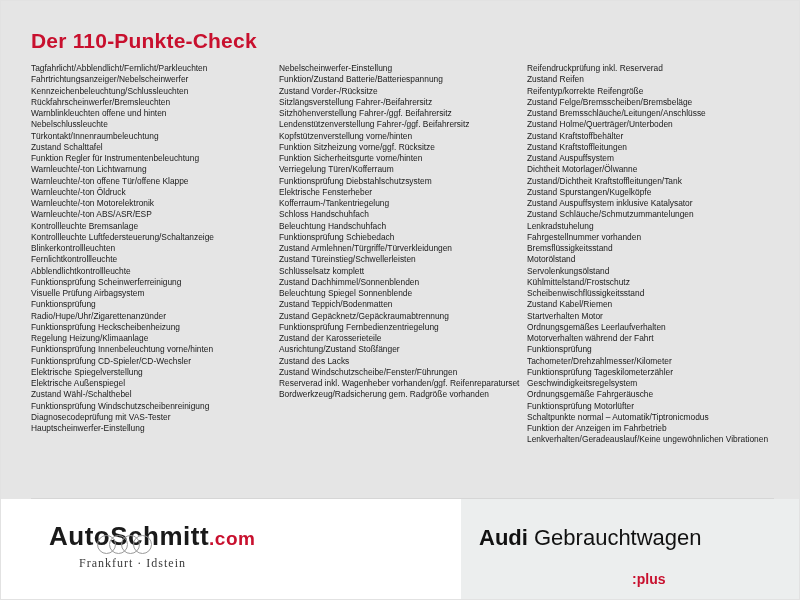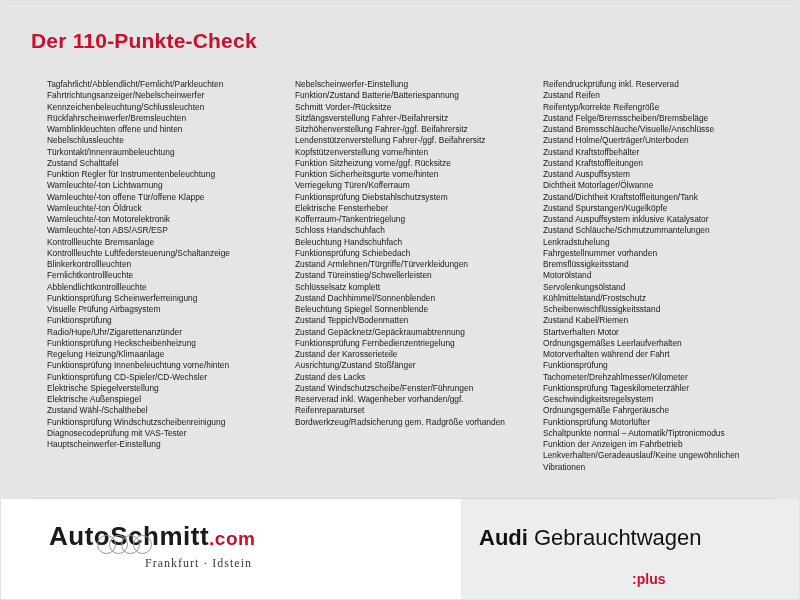--- a/index.html
+++ b/index.html
@@ -36,21 +36,21 @@
     display: flex;
     gap: 0px;
   }
   .col {
     width: 248px;
     padding-right: 6px;
     box-sizing: border-box;
   }
   .col ul {
     list-style: none;
-    margin: 16px;
+    margin: 0;
     padding: 0;
   }
   .col li {
     font-size: 8.4px;
     line-height: 11.25px;
     color: #1a1a1a;
     margin: 0;
     padding: 0;
     word-break: break-word;
   }
@@ -96,21 +96,21 @@
   .logo-main .dotcom {
     color: #c8102e;
     font-size: 19px;
     font-weight: bold;
     text-align: center;
   }
   .logo-sub {
     font-size: 12px;
     color: #3a3a3a;
     margin-top: 4px;
-    margin-left: 96px;
+    margin-left: 30px;
     letter-spacing: 1px;
     font-family: "Liberation Serif", serif;
   }
   .logo-rings {
     position: absolute;
     left: 96px;
     top: 36px;
     width: 54px;
     height: 18px;
   }
@@ -191,21 +191,21 @@
         <li>Funktionsprüfung Windschutzscheibenreinigung</li>
         <li>Diagnosecodeprüfung mit VAS-Tester</li>
         <li>Hauptscheinwerfer-Einstellung</li>
       </ul>
     </div>
 
     <div class="col">
       <ul>
         <li>Nebelscheinwerfer-Einstellung</li>
         <li>Funktion/Zustand Batterie/Batteriespannung</li>
-        <li>Schmitt Vorder-/Rücksitze</li>
+        <li>Zustand Vorder-/Rücksitze</li>
         <li>Sitzlängsverstellung Fahrer-/Beifahrersitz</li>
         <li>Sitzhöhenverstellung Fahrer-/ggf. Beifahrersitz</li>
         <li>Lendenstützenverstellung Fahrer-/ggf. Beifahrersitz</li>
         <li>Kopfstützenverstellung vorne/hinten</li>
         <li>Funktion Sitzheizung vorne/ggf. Rücksitze</li>
         <li>Funktion Sicherheitsgurte vorne/hinten</li>
         <li>Verriegelung Türen/Kofferraum</li>
         <li>Funktionsprüfung Diebstahlschutzsystem</li>
         <li>Elektrische Fensterheber</li>
         <li>Kofferraum-/Tankentriegelung</li>
@@ -228,21 +228,21 @@
         <li>Bordwerkzeug/Radsicherung gem. Radgröße vorhanden</li>
       </ul>
     </div>
 
     <div class="col">
       <ul>
         <li>Reifendruckprüfung inkl. Reserverad</li>
         <li>Zustand Reifen</li>
         <li>Reifentyp/korrekte Reifengröße</li>
         <li>Zustand Felge/Bremsscheiben/Bremsbeläge</li>
-        <li>Zustand Bremsschläuche/Visuelle/Anschlüsse</li>
+        <li>Zustand Bremsschläuche/Leitungen/Anschlüsse</li>
         <li>Zustand Holme/Querträger/Unterboden</li>
         <li>Zustand Kraftstoffbehälter</li>
         <li>Zustand Kraftstoffleitungen</li>
         <li>Zustand Auspuffsystem</li>
         <li>Dichtheit Motorlager/Ölwanne</li>
         <li>Zustand/Dichtheit Kraftstoffleitungen/Tank</li>
         <li>Zustand Spurstangen/Kugelköpfe</li>
         <li>Zustand Auspuffsystem inklusive Katalysator</li>
         <li>Zustand Schläuche/Schmutzummantelungen</li>
         <li>Lenkradstuhelung</li>

